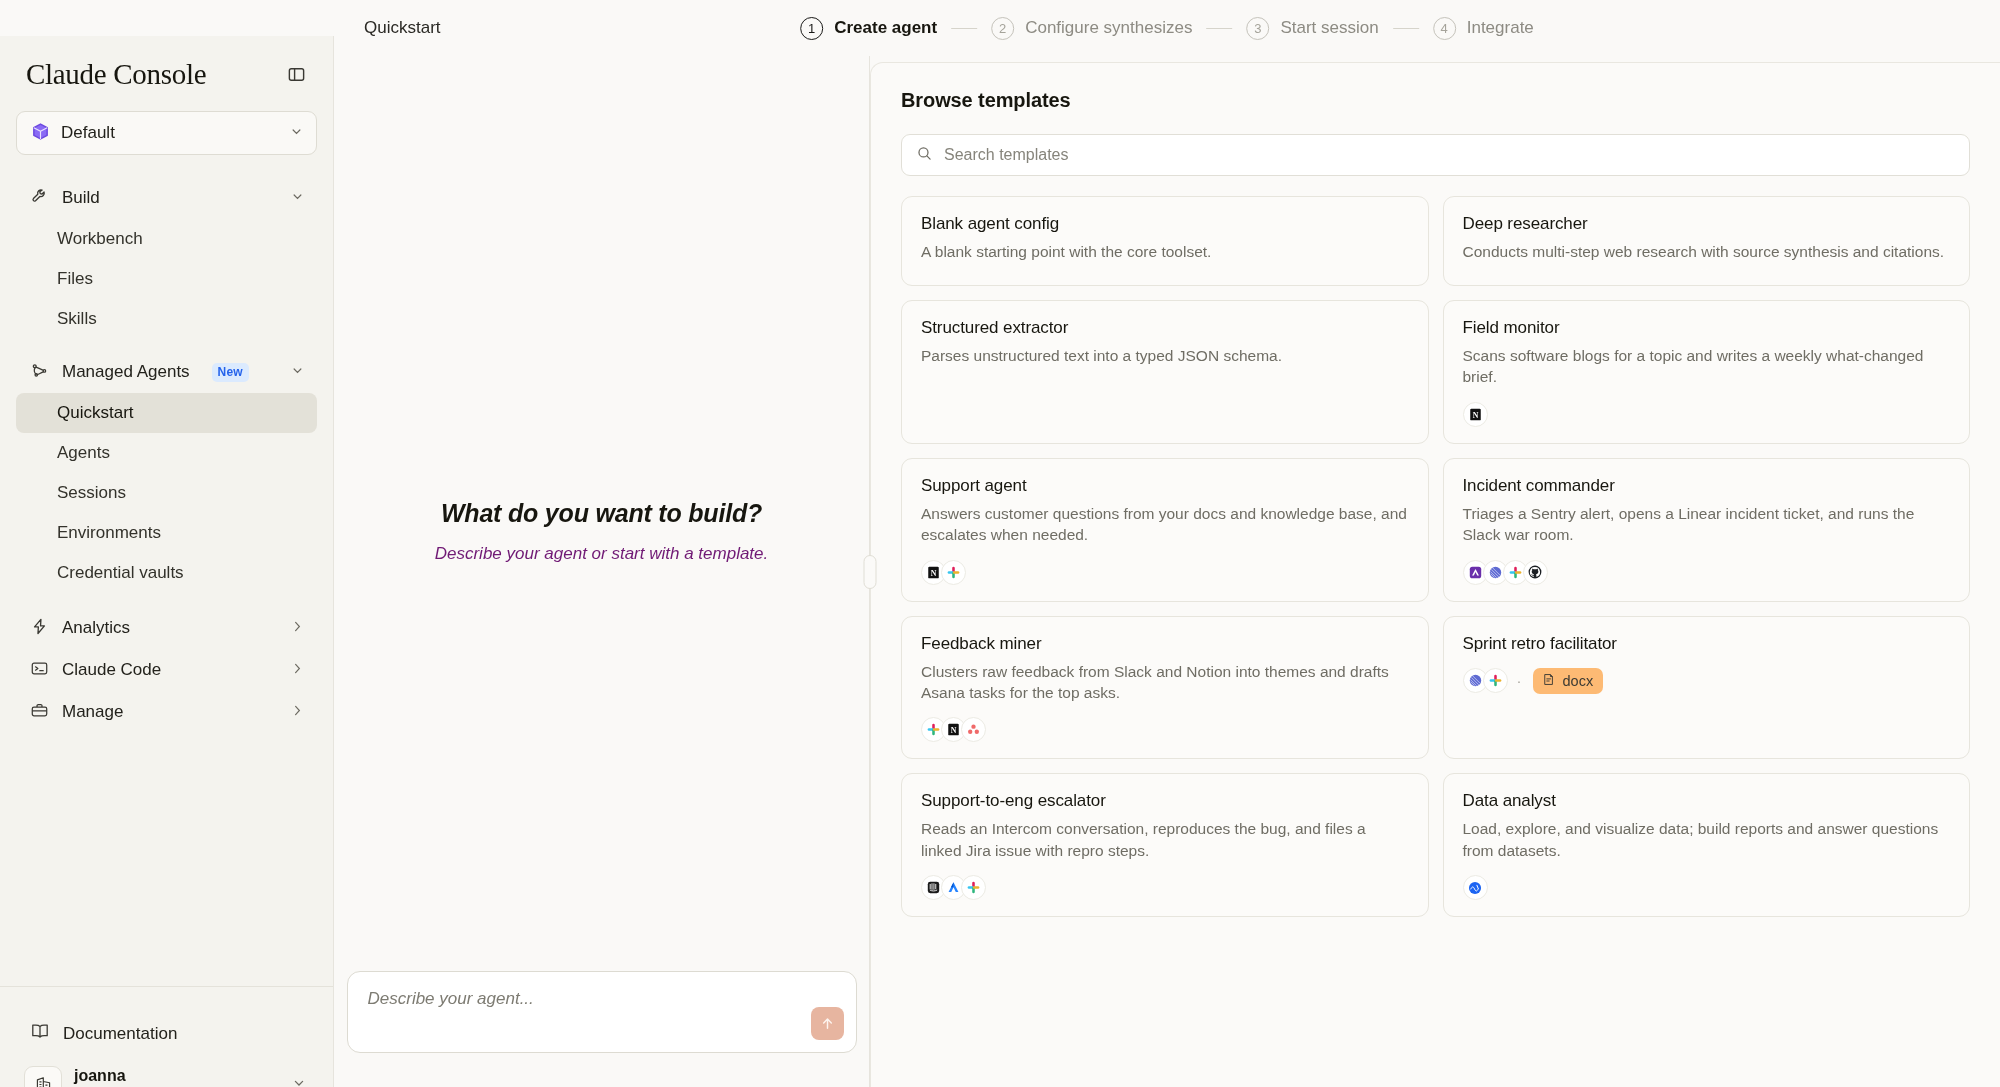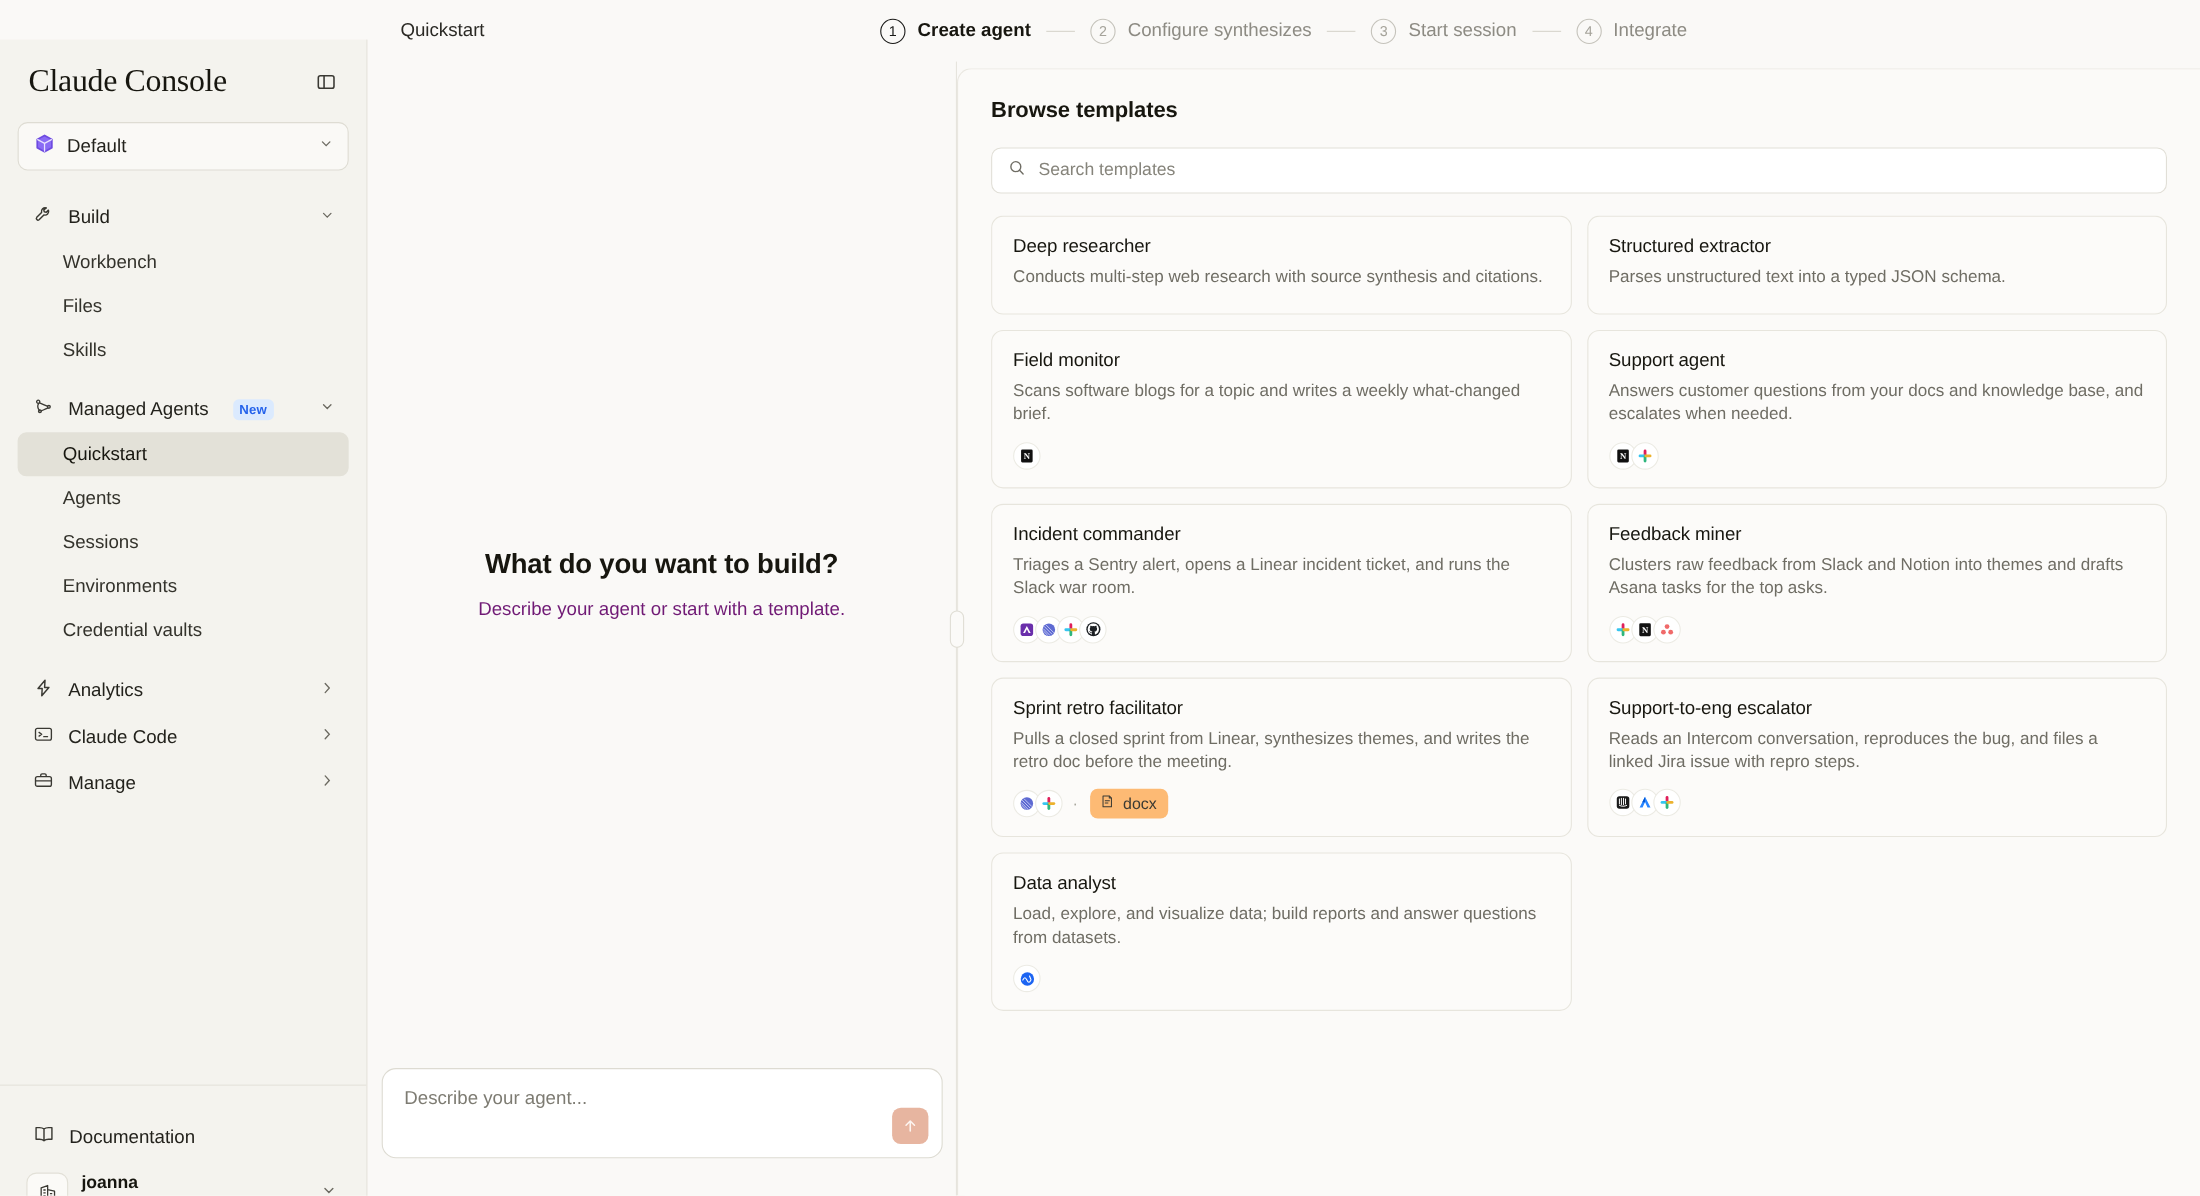--- a/index.html
+++ b/index.html
@@ -113,20 +113,21 @@
   .step-sep { width: 26px; height: 1px; background: #d6d4cb; margin: 0 14px; }
 
   .content { flex: 1; display: flex; min-height: 0; padding: 0 0 0 0; }
 
   
   .chat-col {
     flex: 1; min-width: 0;
     display: flex; flex-direction: column;
     align-items: center; justify-content: center;
     position: relative;
+    font-style: italic;
   }
   .empty-state { text-align: center; margin-top: -80px; }
   .empty-title { font-size: 25px; font-weight: 700; color: #17160f; letter-spacing: -0.2px; }
   .empty-sub { font-size: 17px; color: #701a75; margin-top: 16px; }
 
   .composer-wrap { position: absolute; bottom: 34px; left: 0; right: 0; display: flex; justify-content: center; }
   .composer {
     width: 510px; height: 82px;
     background: #ffffff;
     border: 1px solid #dddbd2;
@@ -441,20 +442,24 @@
             <svg width="17" height="17" viewBox="0 0 20 20" fill="none" stroke="#6f6d64" stroke-width="1.5" stroke-linecap="round">
               <circle cx="8.8" cy="8.8" r="5.3"></circle>
                 <path d="M12.8 12.8 16.6 16.6"></path>
             </svg>
           </span>
           <span class="search-ph">Search templates</span>
         </div>
 
         <div class="tpl-grid">
 
+          <div class="tpl-card">
+            <div class="tpl-name">Blank agent config</div>
+            <div class="tpl-desc">A blank starting point with the core toolset.</div>
+          </div>
 
           <div class="tpl-card">
             <div class="tpl-name">Deep researcher</div>
             <div class="tpl-desc">Conducts multi-step web research with source synthesis and citations.</div>
           </div>
 
           <div class="tpl-card">
             <div class="tpl-name">Structured extractor</div>
             <div class="tpl-desc">Parses unstructured text into a typed JSON schema.</div>
           </div>
@@ -549,21 +554,20 @@
                     <circle cx="10" cy="6.2" r="2.9" fill="#f06a6a"></circle>
                     <circle cx="5.6" cy="13" r="2.9" fill="#f06a6a"></circle>
                     <circle cx="14.4" cy="13" r="2.9" fill="#f06a6a"></circle>
                   </svg>
               </span>
             </div>
           </div>
 
           <div class="tpl-card">
             <div class="tpl-name">Sprint retro facilitator</div>
-            <div class="tpl-desc">Pulls a closed sprint from Linear, synthesizes themes, and writes the retro doc before the meeting.</div>
             <div class="tool-row">
               <span class="tool-icon">
                 <svg width="15" height="15" viewBox="0 0 20 20">
                     <circle cx="10" cy="10" r="7.6" fill="#5e6ad2"></circle>
                     <path d="M3.4 11.5 8.6 16.7M3.1 8.6l8.3 8.3M4.3 5.9l9.9 9.9M6.4 4l9.7 9.7" stroke="#c8cdf4" stroke-width="1.1" fill="none"></path>
                   </svg>
               </span>
               <span class="tool-icon">
                 <svg width="15" height="15" viewBox="0 0 20 20">
                   <rect x="8.3" y="2.2" width="3.4" height="8.6" rx="1.7" fill="#e01e5a"></rect>

